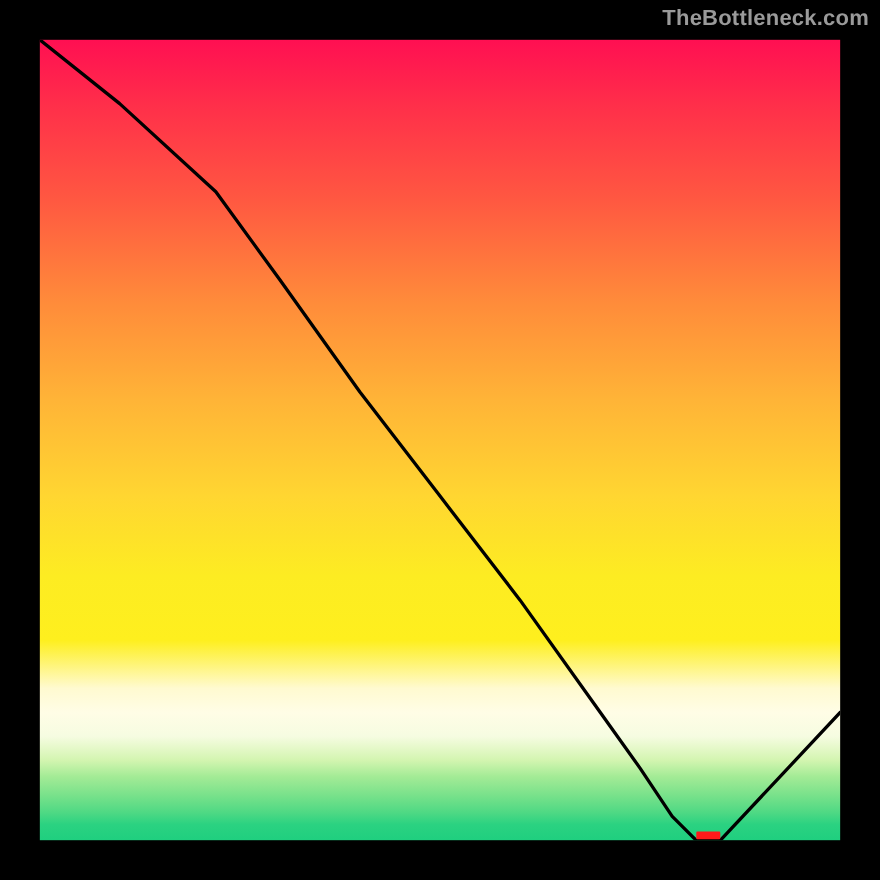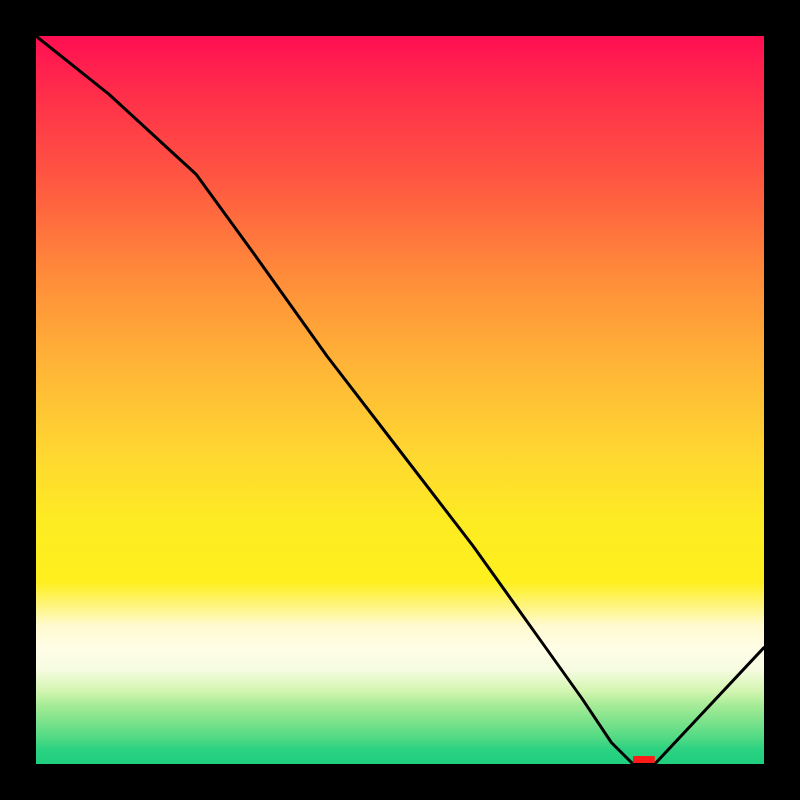--- a/index.html
+++ b/index.html
@@ -47,20 +47,21 @@
     font-size: 20px;
     font-weight: 600;
     letter-spacing: 0.2px;
     user-select: none;
   }
 </style>
 </head>
 <body>
 
 <div class="stage">
+  <div class="attribution">TheBottleneck.com</div>
 
   <div class="plot-area">
     <div class="gradient-bg"></div>
     <svg class="line-svg" viewBox="0 0 728 728" preserveAspectRatio="none">
       <polyline id="curve" fill="none" stroke="#000" stroke-width="3" stroke-linejoin="round" stroke-linecap="round" points="0.0,0.0 72.8,58.2 160.2,138.3 218.4,218.4 291.2,320.3 364.0,415.0 436.8,509.6 509.6,611.5 546.0,662.5 575.1,706.2 597.0,728.0 618.8,728.0 728.0,611.5"></polyline>
       <rect id="opt-range" height="7" fill="#ff1a1a" rx="1" x="597.0" width="21.8" y="720.0"></rect>
     </svg>
   </div>
 </div>
 

